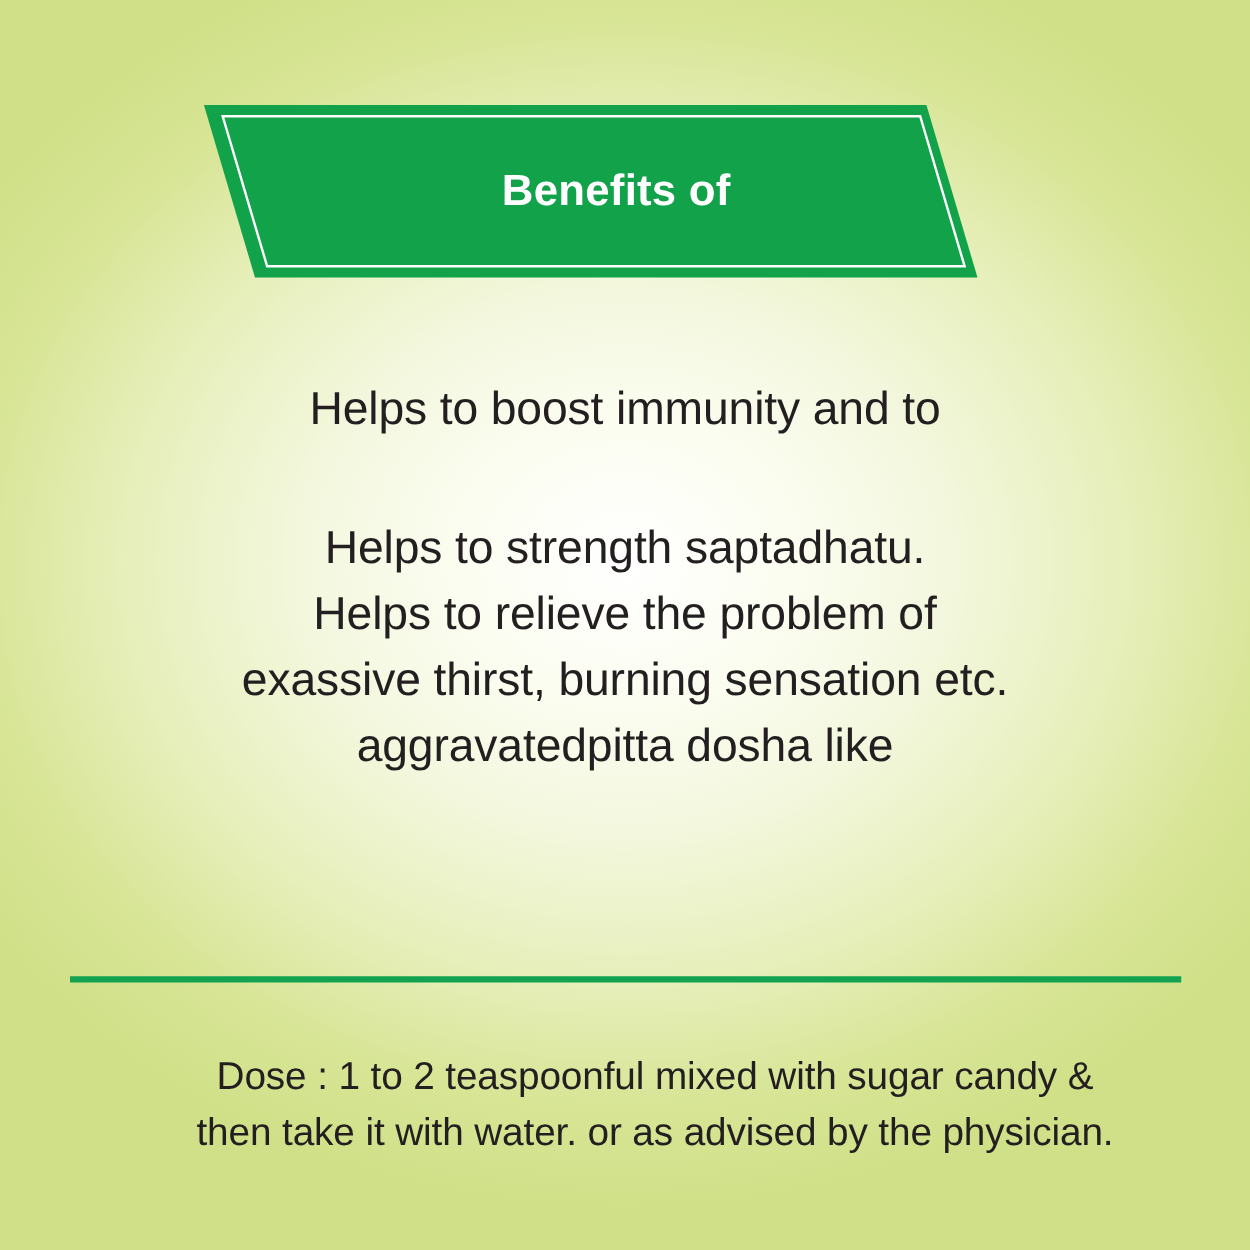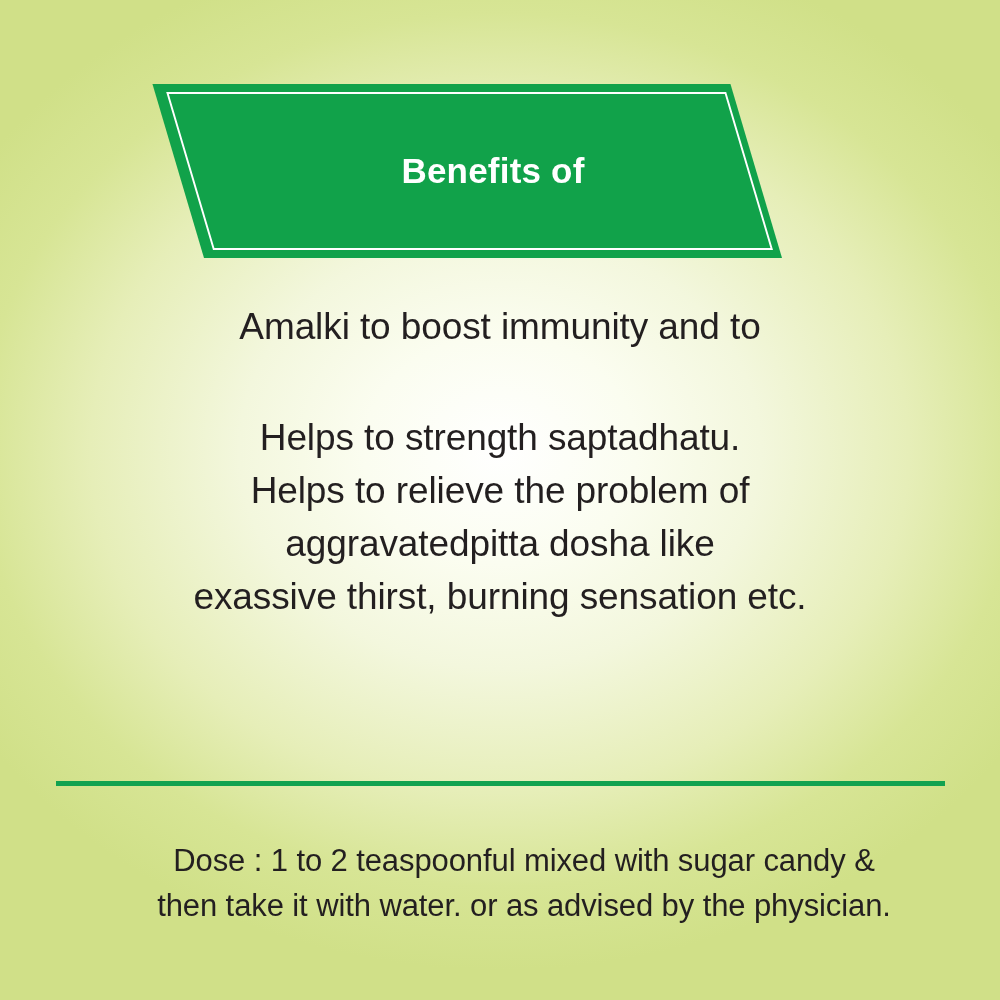--- a/index.html
+++ b/index.html
@@ -27,21 +27,21 @@
         #d0e088 100%);
     overflow: hidden;
   }
 
   
   .banner-wrap {
     position: absolute;
     left: 204px;
     top: 84px;
     width: 578px;
-    height: 174px;
+    height: 138px;
   }
   .banner-shape {
     position: absolute;
     inset: 0;
     background: #11a24a;
     transform: skewX(16.5deg);
     transform-origin: bottom left;
   }
   .banner-inner-border {
     position: absolute;
@@ -130,30 +130,30 @@
     <div class="banner-shape"></div>
     <div class="banner-inner-border"></div>
     <div class="banner-text">
       <span class="line">Benefits of</span>
     </div>
   </div>
 
   <div class="body-copy">
 
     <p class="para">
-      <span class="line">Amalki to boost immunity and to</span>
+      <span class="line">Helps to boost immunity and to</span>
     </p>
 
     <div class="para-gap"></div>
 
     <p class="para">
       <span class="line">Helps to strength saptadhatu.</span>
       <span class="line">Helps to relieve the problem of</span>
+      <span class="line">exassive thirst, burning sensation etc.</span>
       <span class="line">aggravatedpitta dosha like</span>
-      <span class="line">exassive thirst, burning sensation etc.</span>
     </p>
 
   </div>
 
   <div class="divider"></div>
 
   <div class="dose">
     <span class="line">Dose : 1 to 2 teaspoonful mixed with sugar candy &amp;</span>
     <span class="line">then take it with water. or as advised by the physician.</span>
   </div>

